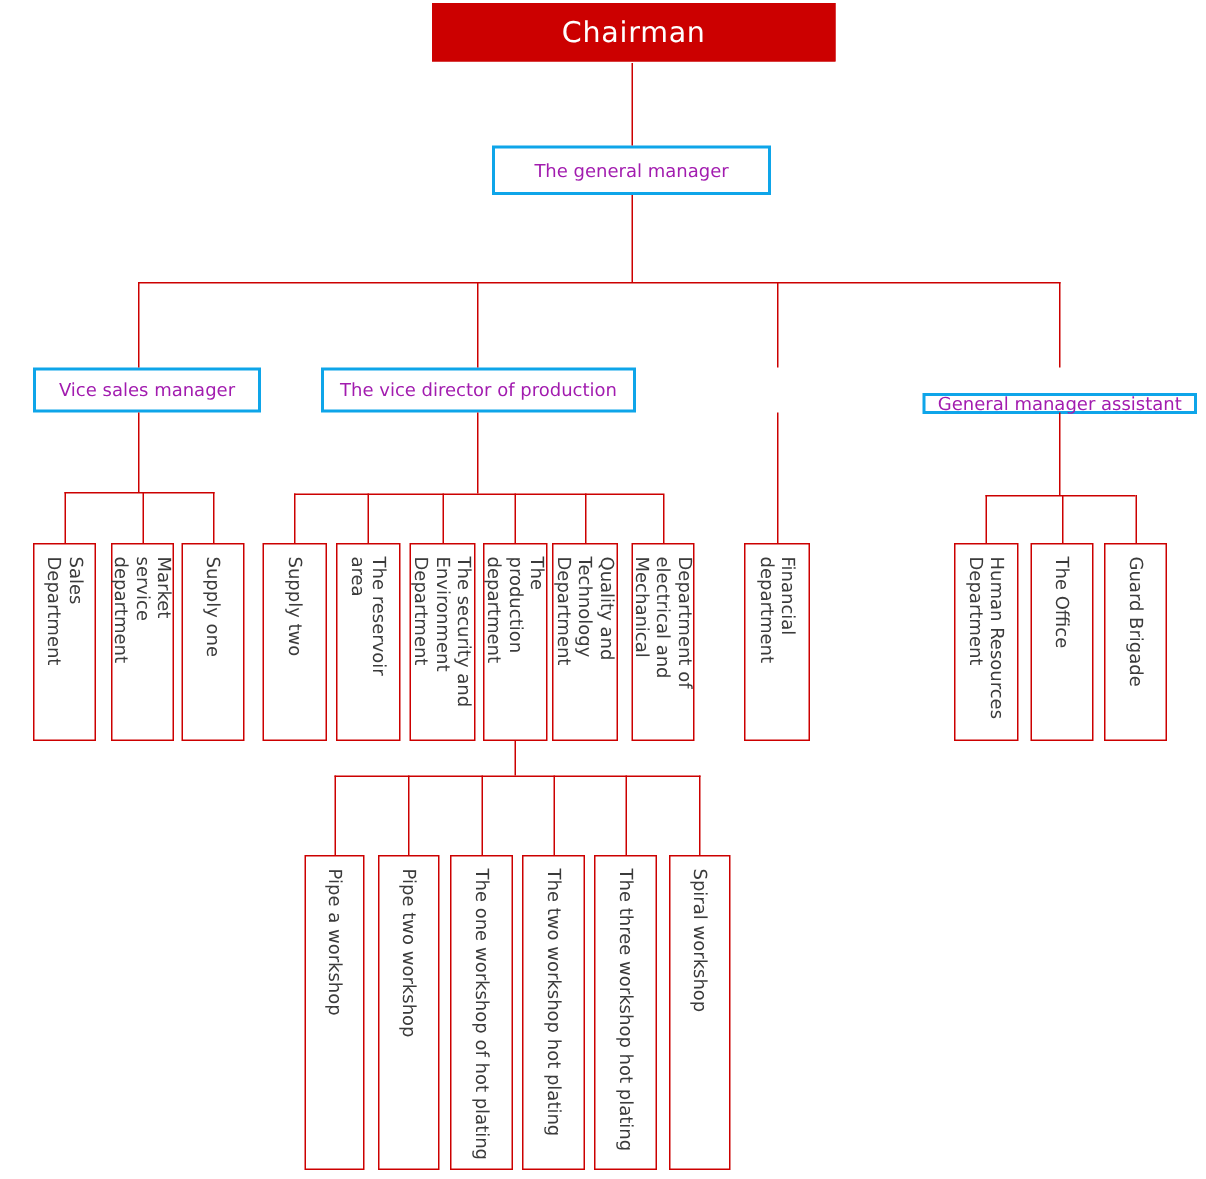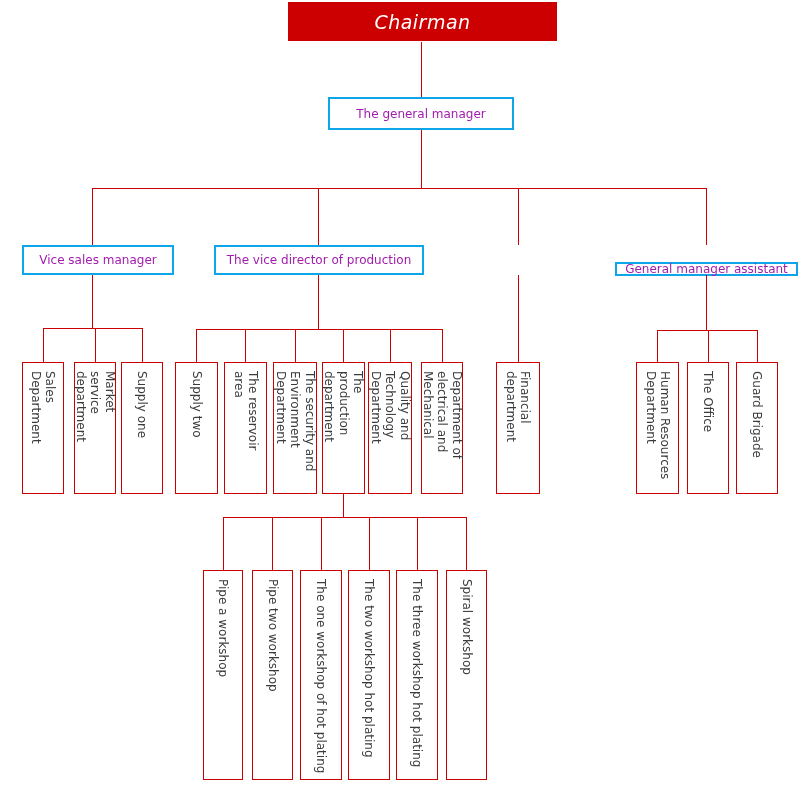--- a/index.html
+++ b/index.html
@@ -30,21 +30,21 @@
   .workshop{top:570px;height:210px;}
   .hline,.vline{position:absolute;background:#cc0000;}
   .hline{height:1px;}
   .vline{width:1px;}
 </style>
 </head>
 <body>
 
 <div class="canvas">
 
-  <div class="node root-node" style="left:288px;top:2px;width:269px;height:39px;font-style:italic;">Chairman</div>
+  <div class="node root-node" style="left:288px;top:2px;width:269px;height:39px;">Chairman</div>
 
   <div class="node" style="left:328px;top:97px;width:186px;height:33px;">The general manager</div>
 
   <div class="node" style="left:22px;top:245px;width:152px;height:30px;">Vice sales manager</div>
   <div class="node" style="left:214px;top:245px;width:210px;height:30px;">The vice director of production</div>
   <div class="node" style="left:615px;top:262px;width:183px;height:14px;">General manager assistant</div>
 
   <div class="vnode" style="left:22px;width:42px;">
     <span class="vtext">Sales
 Department</span>

